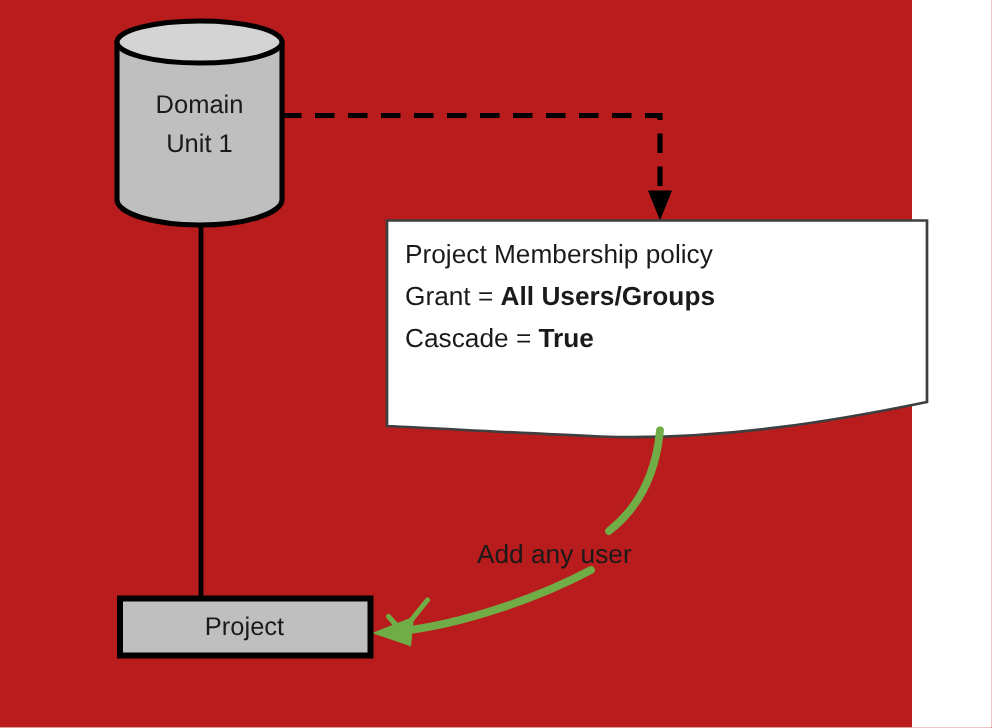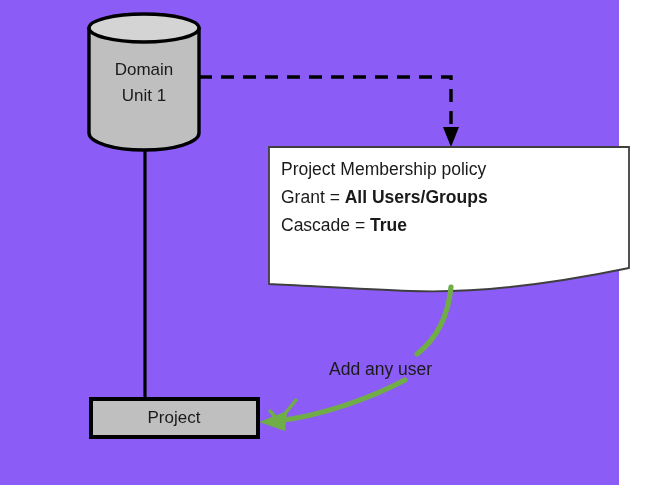--- a/index.html
+++ b/index.html
@@ -10,22 +10,21 @@
   body {
     width: 661px;
     height: 485px;
     font-family: "Liberation Sans", sans-serif;
     overflow: hidden;
   }
   #diagram-root {
     position: relative;
     width: 608px;
     height: 485px;
-    background: #8b5cf6;
-    padding-left: 11px;
+    background: #b91c1c;
   }
   svg.canvas {
     display: block;
     width: 661px;
     height: 485px;
   }
   text {
     font-family: "Liberation Sans", sans-serif;
     fill: #1a1a1a;
   }

